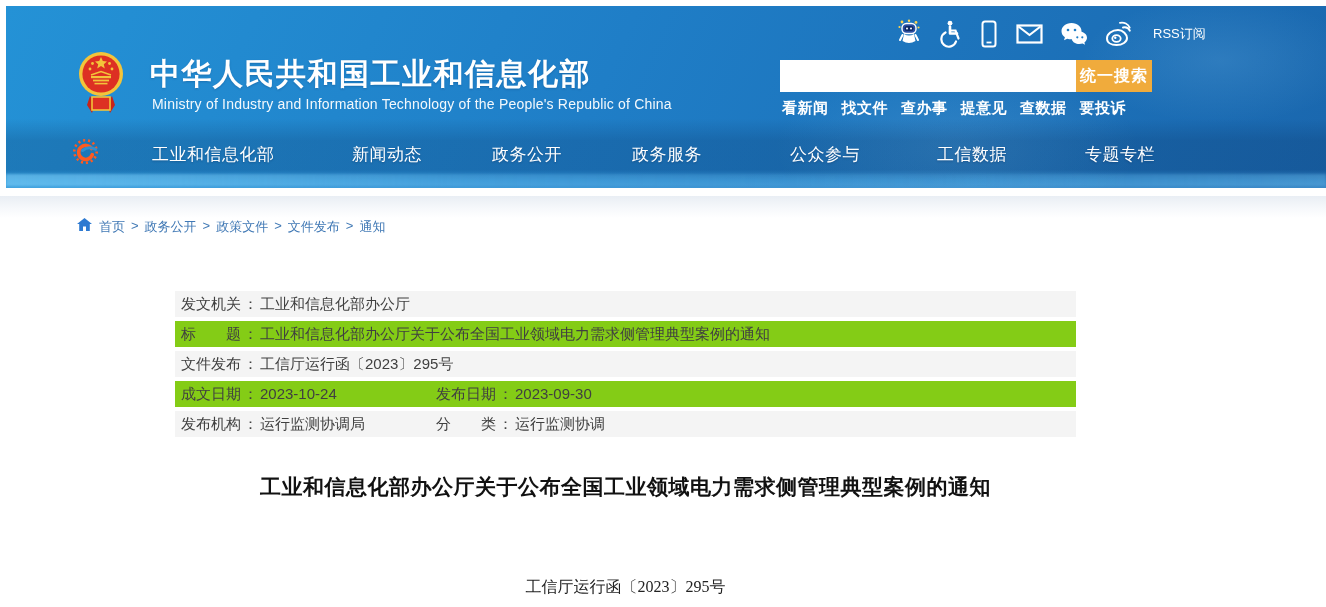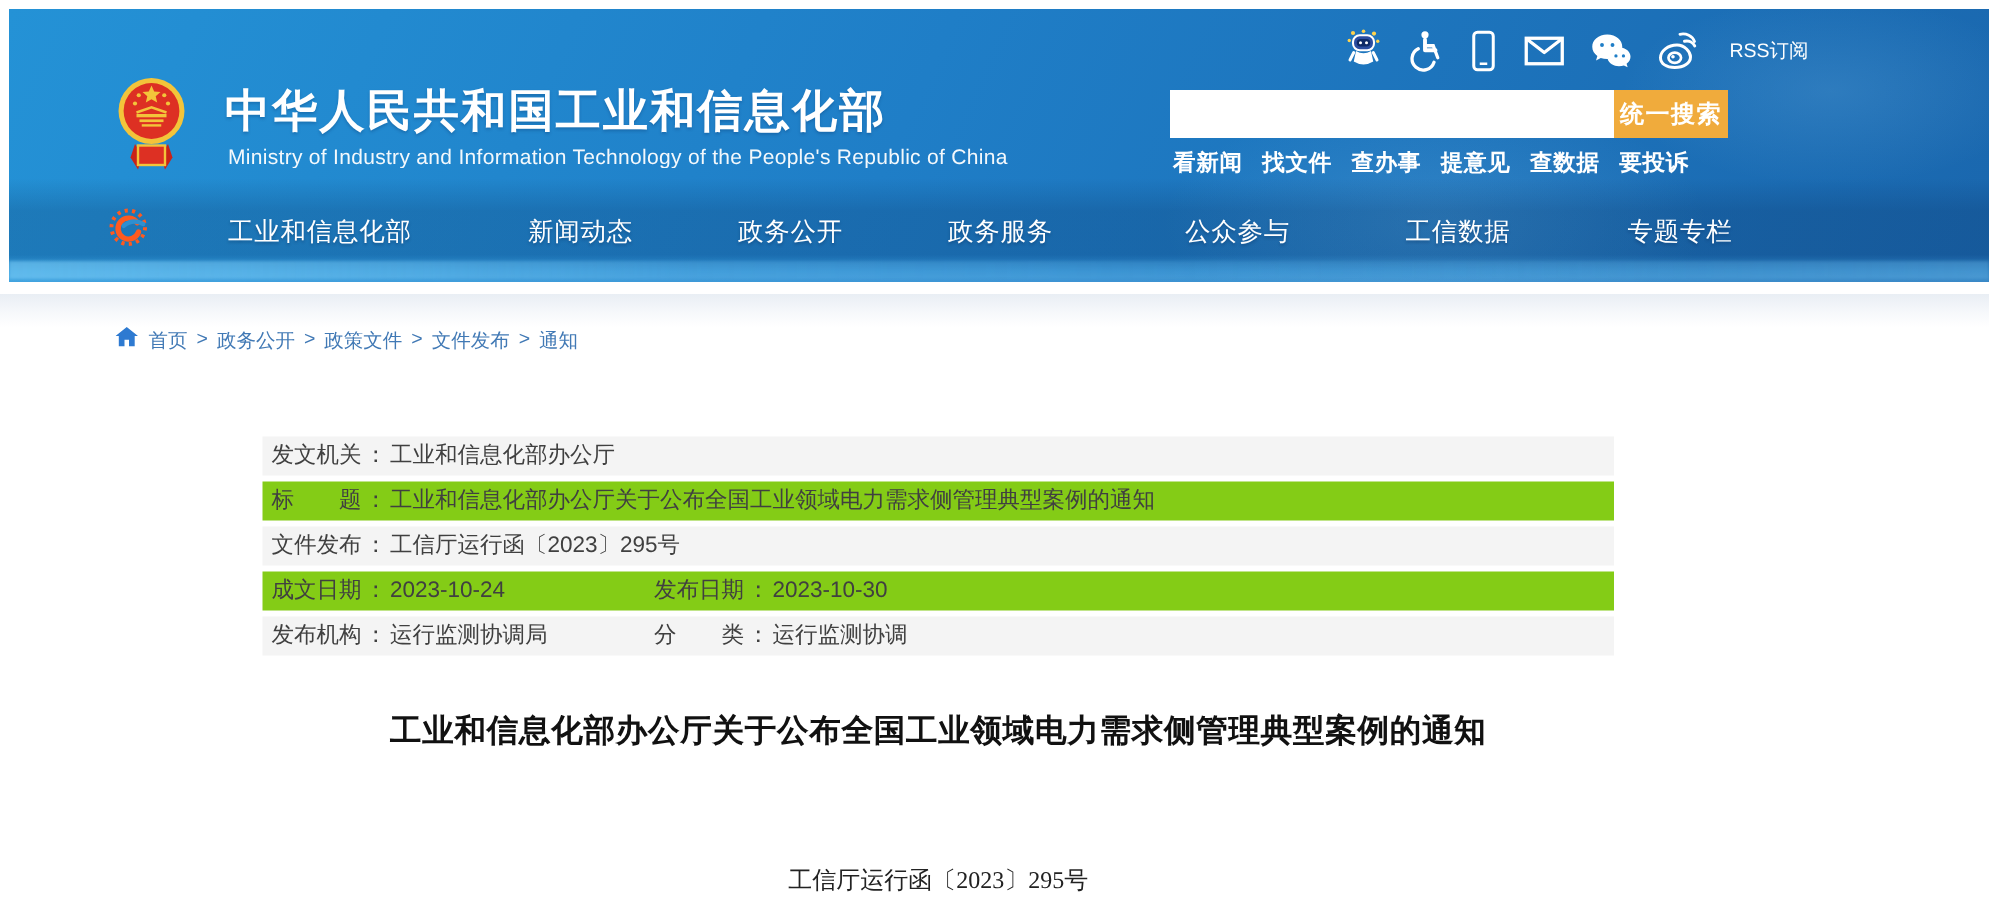--- a/index.html
+++ b/index.html
@@ -217,21 +217,21 @@
     <div class="meta-row gray">
       <span class="cell">
         <span class="lbl">文件发布</span><span class="colon">：</span><span>工信厅运行函〔2023〕295号</span>
       </span>
     </div>
     <div class="meta-row white">
       <span class="cell">
         <span class="lbl">成文日期</span><span class="colon">：</span><span>2023-10-24</span>
       </span>
       <span class="cell c2">
-        <span class="lbl">发布日期</span><span class="colon">：</span><span>2023-10-30</span>
+        <span class="lbl">发布日期</span><span class="colon">：</span><span>2023-09-30</span>
       </span>
     </div>
     <div class="meta-row gray">
       <span class="cell">
         <span class="lbl">发布机构</span><span class="colon">：</span><span>运行监测协调局</span>
       </span>
       <span class="cell c2">
         <span class="lbl">分　　类</span><span class="colon">：</span><span>运行监测协调</span>
       </span>
     </div>

